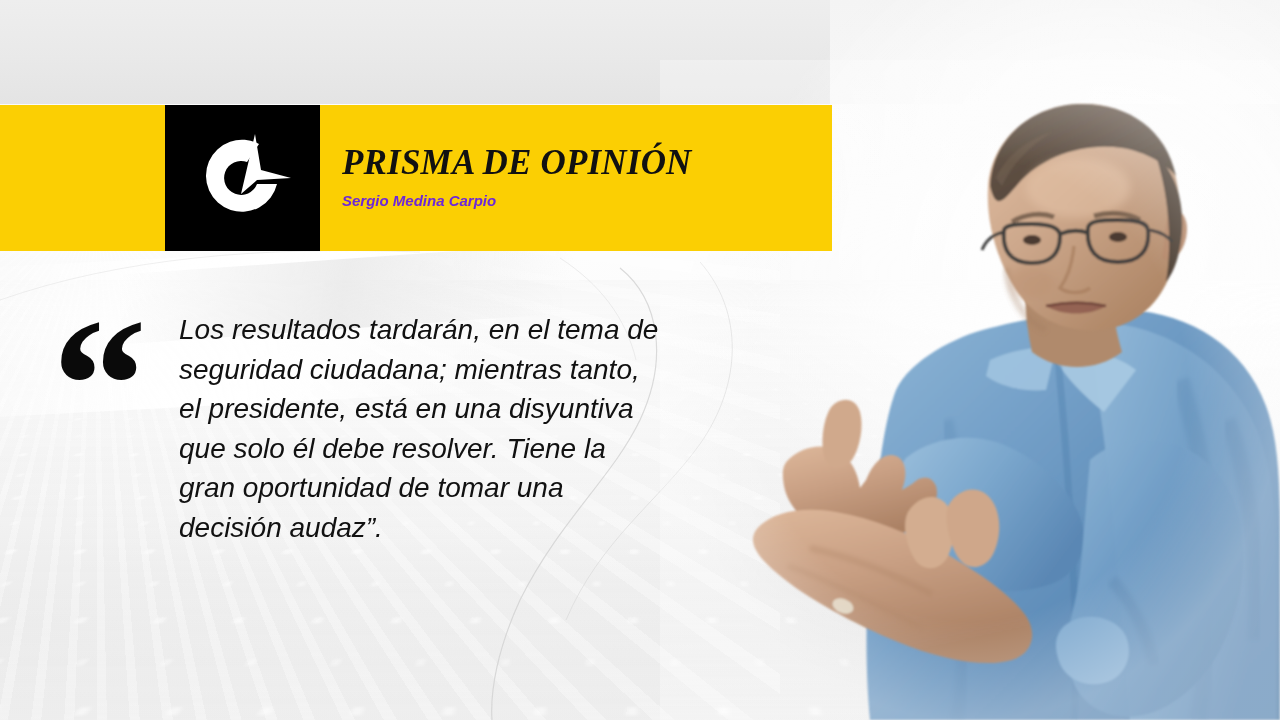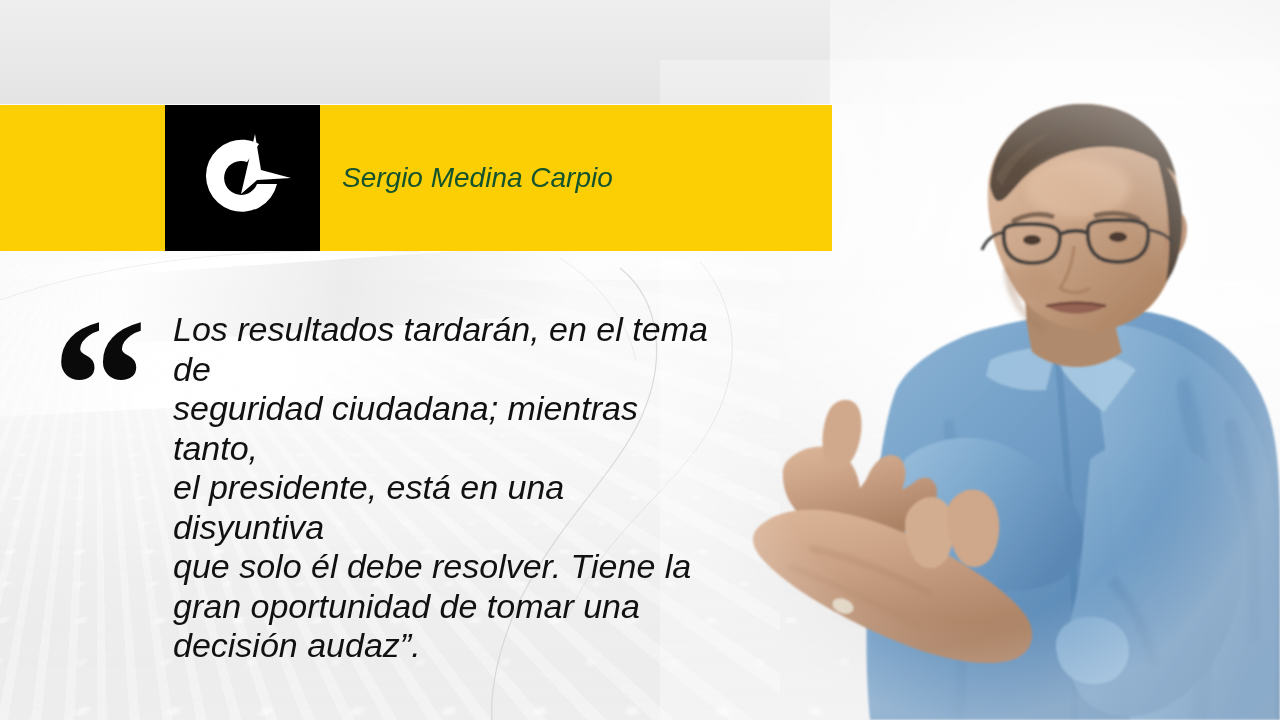--- a/index.html
+++ b/index.html
@@ -128,46 +128,46 @@
     font-size: 35px;
     letter-spacing: 0.2px;
     color: #111111;
     line-height: 1;
     margin-bottom: 11px;
     white-space: nowrap;
   }
   .banner-sub {
     font-family: "Liberation Sans", sans-serif;
     font-style: italic;
-    font-weight: 400;
-    font-size: 28px;
-    color: #14532d;
+    font-weight: 700;
+    font-size: 15px;
+    color: #6d28d9;
     line-height: 1.28;
     white-space: nowrap;
   }
 
   
   .quote-mark {
     position: absolute;
     left: 52px; top: 290px;
     font-family: "Liberation Serif", serif;
     font-weight: 700;
     font-size: 190px;
     line-height: 1;
     color: #0a0a0a;
     user-select: none;
   }
   .quote-text {
     position: absolute;
-    left: 173px; top: 310px;
+    left: 179px; top: 310px;
     width: 540px;
     font-family: "Liberation Sans", sans-serif;
     font-style: italic;
     font-weight: 400;
-    font-size: 34px;
+    font-size: 28px;
     line-height: 39.5px;
     color: #111111;
     white-space: pre-line;
   }
 </style>
 </head>
 <body>
 
 <div id="stage">
 
@@ -382,20 +382,21 @@
                  A 36 36 0 1 0 90 62
                  L 70 62
                  A 17 17 0 1 1 60 40
                  Z" fill="#ffffff"></path>
 
         <path d="M 54 72 L 68 12 L 74 48 L 104 56 L 70 58 Z" fill="#ffffff"></path>
       </svg>
     </div>
 
     <div class="banner-text">
+      <div class="banner-title">PRISMA DE OPINIÓN</div>
       <div class="banner-sub">Sergio Medina Carpio</div>
     </div>
   </div>
 
   <div class="quote-mark">“</div>
   <div class="quote-text">Los resultados tardarán, en el tema de
 seguridad ciudadana; mientras tanto,
 el presidente, está en una disyuntiva
 que solo él debe resolver. Tiene la
 gran oportunidad de tomar una

